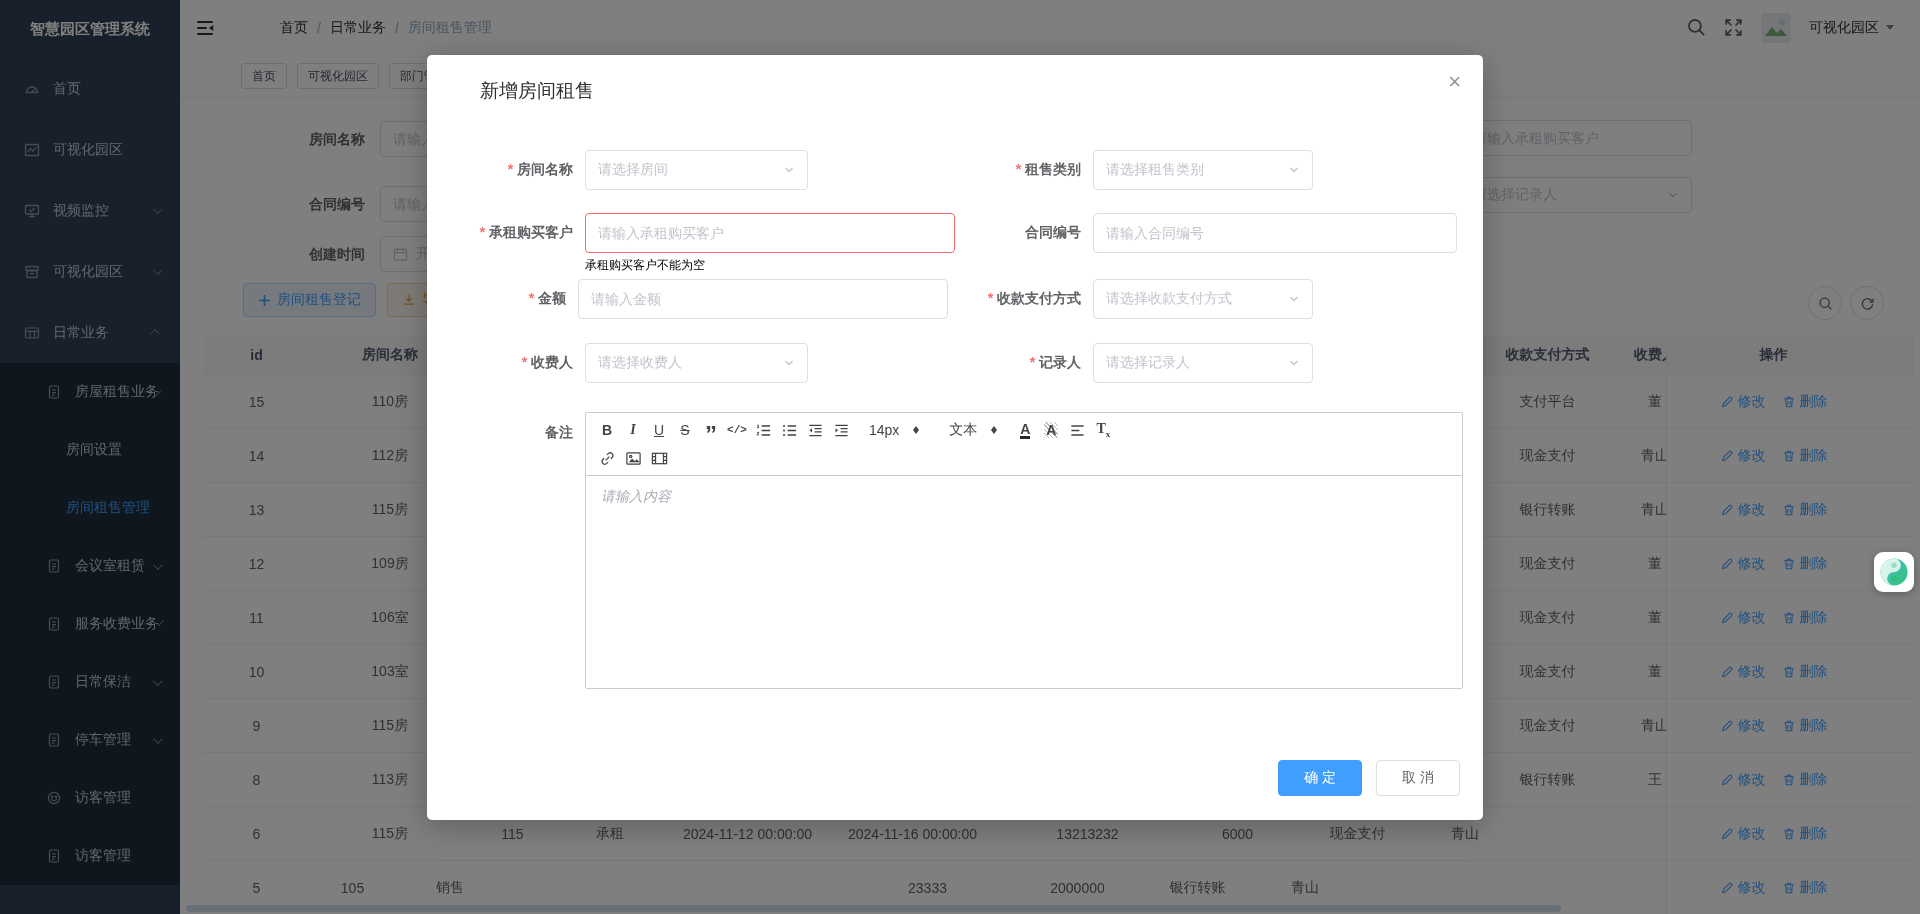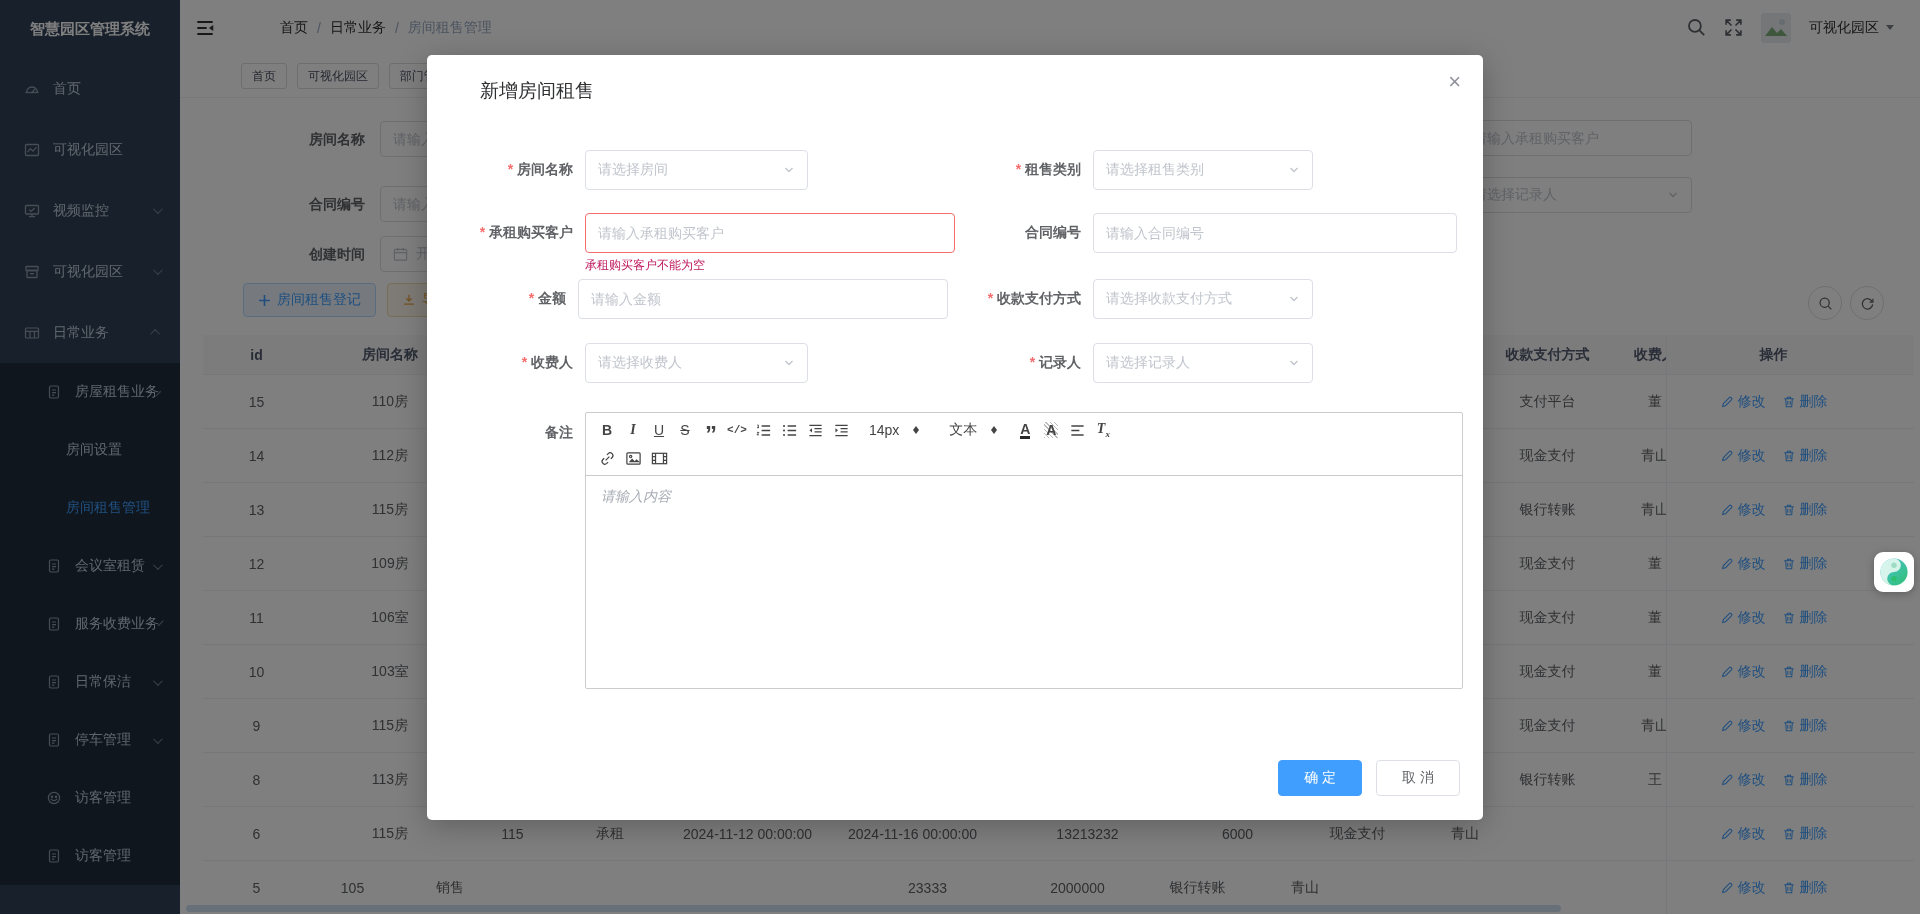--- a/index.html
+++ b/index.html
@@ -74,41 +74,41 @@
   .overlay{position:absolute;inset:0;background:rgba(0,0,0,0.5);z-index:40;}
   .modal{position:absolute;left:427px;top:55px;width:1056px;height:765px;background:#fff;border-radius:5px;z-index:50;
          box-shadow:0 6px 30px rgba(0,0,0,0.25);}
   .m-title{position:absolute;left:53px;top:23px;font-size:19px;color:#303133;}
   .m-close{position:absolute;right:22px;top:16px;font-size:22px;color:#909399;cursor:pointer;line-height:1;}
   .field{position:absolute;display:flex;align-items:center;}
   .field .lbl{width:148px;text-align:right;padding-right:12px;font-weight:700;color:#606266;white-space:nowrap;}
   .field.req .lbl::before{content:"* ";color:#f56c6c;font-weight:700;}
   .field .input,.field .select{position:relative;height:40px;}
   .field .input.err{border-color:#f56c6c;}
-  .f-error{position:absolute;left:158px;top:202px;font-size:12px;color:#be185d;}
+  .f-error{position:absolute;left:158px;top:202px;font-size:12px;color:#000000;}
   .field.top{align-items:flex-start;}
   .field.top .lbl{line-height:40px;}
 
   
   .editor{width:878px;border:1px solid #ccc;border-radius:2px;background:#fff;}
   .ed-toolbar{border-bottom:1px solid #ccc;padding:5px 8px;display:flex;flex-wrap:wrap;align-items:center;row-gap:2px;}
   .tbtn{height:24px;min-width:26px;padding:0 3px;display:inline-flex;align-items:center;justify-content:center;
         color:#444;cursor:pointer;font-size:14px;}
   .tbtn svg{width:17px;height:17px;}
   .tbtn b{font-size:14px;} .tbtn i{font-family:"Liberation Serif","DejaVu Serif",serif;font-weight:700;}
   .tb-q{font-size:24px;font-weight:700;line-height:10px;padding-top:10px;}
   .tb-code{font-size:11px;font-weight:700;font-family:"Liberation Mono","DejaVu Sans Mono",monospace;}
   .tb-sel{display:inline-flex;align-items:center;gap:14px;color:#444;padding:0 4px;cursor:pointer;margin:0 8px;}
   .updown{display:inline-flex;flex-direction:column;gap:2px;}
   .updown i{width:0;height:0;border:3.5px solid transparent;display:block;}
   .updown i.u{border-bottom:4.5px solid #444;margin-bottom:-1px;}
   .updown i.d{border-top:4.5px solid #444;margin-top:-1px;}
   .tb-color{font-weight:700;border-bottom:3px solid #2a2a2a;line-height:14px;}
   .tb-bg{font-weight:700;padding:0 2px;background:repeating-linear-gradient(45deg,#bbb 0 1px,transparent 1px 3px);}
-  .tb-clean{font-family:"Liberation Serif","DejaVu Serif",serif;font-weight:700;font-style:italic;}
+  .tb-clean{font-family:"Liberation Serif","DejaVu Serif",serif;font-weight:700;}
   .tb-clean sub{font-size:9px;}
   .ed-body{position:relative;height:212px;padding:12px 15px;}
   .ed-ph{font-style:italic;color:#a8adb5;}
   .m-footer{position:absolute;right:23px;bottom:24px;display:flex;gap:14px;}
   .mbtn{height:36px;padding:0 25px;border-radius:4px;font-size:14px;display:inline-flex;align-items:center;cursor:pointer;white-space:nowrap;}
   .mbtn.primary{background:#409EFF;border:1px solid #409EFF;color:#fff;}
   .mbtn.default{background:#fff;border:1px solid #dcdfe6;color:#606266;}
 
   
   .fwidget{position:absolute;left:1874px;top:552px;width:40px;height:40px;background:#fff;border-radius:9px;z-index:60;

